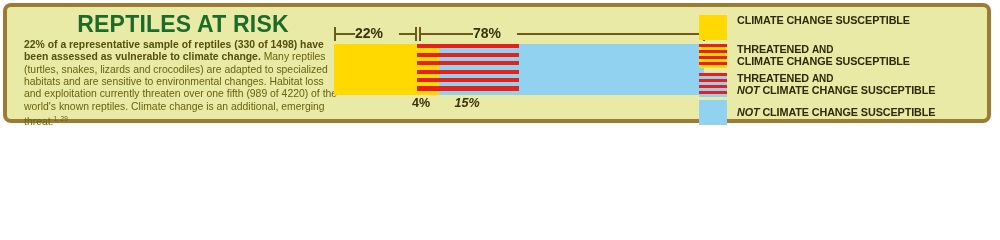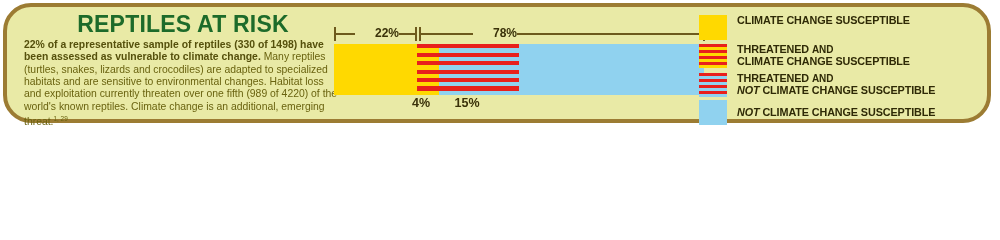--- a/index.html
+++ b/index.html
@@ -18,21 +18,21 @@
   
   #panel {
     position: absolute;
     left: 3px;
     top: 3px;
     width: 988px;
     height: 120px;
     box-sizing: border-box;
     background: #e9eaa6;
     border: 4px solid #9c7c33;
-    border-radius: 28px;
+    border-radius: 8px;
     padding-left: 48px;
   }
 
   
   #text-block {
     position: absolute;
     left: 17px;
     top: 5px;
     width: 318px;
     height: 110px;
@@ -89,25 +89,25 @@
   .axis-tick {
     position: absolute;
     width: 2px;
     background: #6d5a1c;
     top: 2px;
     height: 14px;
   }
   .axis-label {
     position: absolute;
     top: 0px;
-    font-size: 12px;
+    font-size: 14px;
     font-weight: bold;
     color: #3a3209;
     line-height: 17px;
-    text-align: right;
+    text-align: left;
   }
 
   
   #bar {
     position: absolute;
     left: 7px;
     top: 37px;
     height: 51px;
     width: 370px;
   }
@@ -229,21 +229,21 @@
     </div>
 
     <div id="bar">
       <div class="seg seg-yellow" style="left:0px;   width:83px;"></div>
       <div class="seg seg-yellow-stripe" style="left:83px;  width:22px;"></div>
       <div class="seg seg-blue-stripe" style="left:105px; width:80px;"></div>
       <div class="seg seg-blue" style="left:185px; width:185px;"></div>
     </div>
 
     <div class="under-label" style="left:72px; width:44px;">4%</div>
-    <div class="under-label" style="left:118px; width:44px;">15%</div>
+    <div class="under-label" style="left:118px; width:44px;font-style:italic;">15%</div>
 
   </div>
 
   <div id="legend">
 
     <div class="legend-row" style="top:0px;">
       <div class="swatch swatch-yellow" style="height:25px;"></div>
       <div class="legend-text">
         <span>CLIMATE CHANGE SUSCEPTIBLE</span>
       </div>

